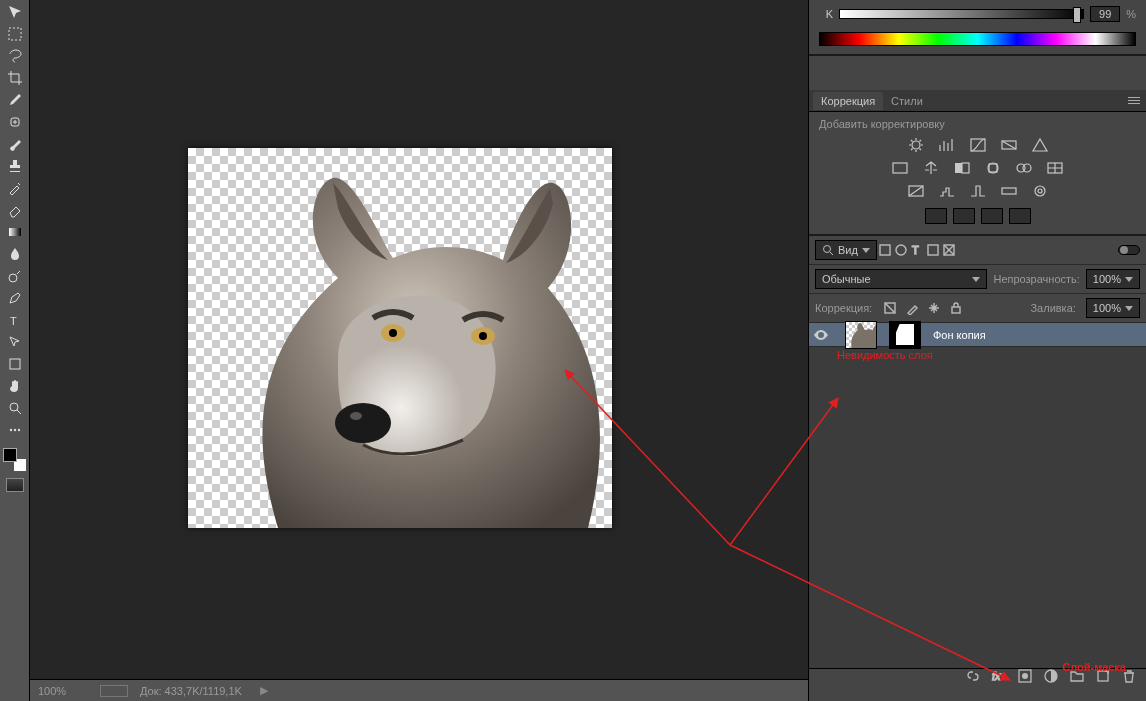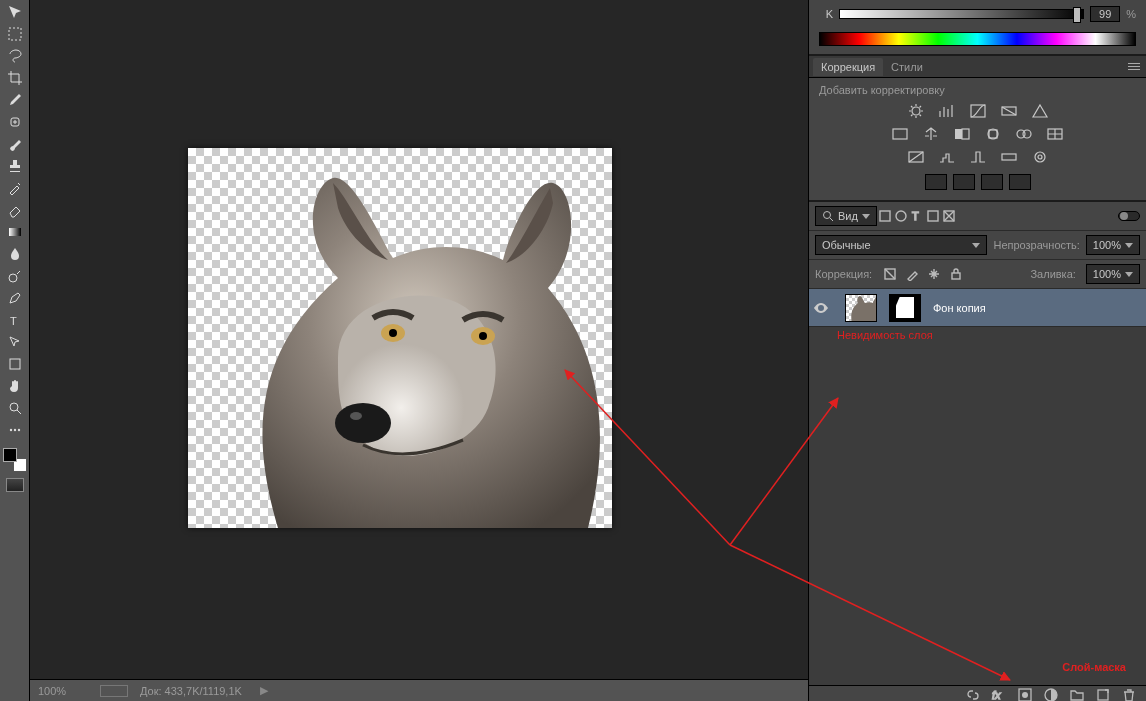--- a/index.html
+++ b/index.html
@@ -32,21 +32,21 @@
     background-size:16px 16px;background-position:0 0,8px 8px;background-color:#fff;}
   .wolf{position:absolute;inset:0;overflow:hidden;}
   
   .status{position:absolute;left:30px;right:338px;bottom:0;height:22px;background:var(--bg-light);border-top:1px solid #000;display:flex;align-items:center;gap:12px;padding:0 8px;color:var(--text-dim);}
   .status .zoom{width:50px;}
   .status .tri{color:#888;margin-left:6px;}
   
   .panels{position:absolute;right:0;top:0;width:338px;height:100%;background:var(--bg-med);border-left:1px solid #000;display:flex;flex-direction:column;}
   .gap{height:2px;background:#1b1b1b;}
   .panel{background:var(--bg-med);}
-  .panel .tabs{display:flex;align-items:center;background:#383838;border-bottom:1px solid #000;height:22px;padding-left:4px;}
+  .panel .tabs{display:flex;align-items:center;background:#383838;border-bottom:1px solid #000;height:22px;padding-left:4px;margin-top:34px;}
   .tab{padding:3px 8px;color:var(--text-dim);cursor:pointer;border-radius:2px 2px 0 0;}
   .tab.active{background:var(--bg-med);color:var(--text);}
   .panel .burger{margin-left:auto;margin-right:6px;display:flex;flex-direction:column;gap:2px;cursor:pointer;}
   .burger span{display:block;width:12px;height:1px;background:#aaa;}
   
   .color-body{padding:6px 10px 8px;}
   .k-row{display:flex;align-items:center;gap:6px;}
   .k-row .lab{width:14px;text-align:right;color:var(--text);}
   .k-row .track{flex:1;height:10px;background:linear-gradient(to right,#fff,#000);position:relative;border:1px solid #000;}
   .k-row .knob{position:absolute;right:2px;top:-3px;width:8px;height:16px;background:#bcbcbc;border:1px solid #000;}
@@ -67,35 +67,35 @@
   .dd .caret{border-left:4px solid transparent;border-right:4px solid transparent;border-top:5px solid #aaa;}
   .mini-ico{width:16px;height:16px;display:flex;align-items:center;justify-content:center;color:#bbb;cursor:pointer;}
   .mini-ico svg{width:14px;height:14px;fill:none;stroke:#bbb;stroke-width:1.4;}
   .row2{display:flex;align-items:center;gap:6px;padding:4px 6px;border-bottom:1px solid #2a2a2a;}
   .row2 .blend{flex:1;justify-content:center;}
   .row2 .lab{color:var(--text-dim);}
   .lock-row{display:flex;align-items:center;gap:6px;padding:4px 6px;border-bottom:1px solid #2a2a2a;}
   .lock-row .lab{color:var(--text-dim);margin-right:4px;}
   .lock-row .spacer{flex:1;}
   .layer-list{background:#3c3c3c;}
-  .layer{display:flex;align-items:center;height:38px;border-bottom:1px solid #2a2a2a;gap:12px;padding-right:8px;}
+  .layer{display:flex;align-items:center;height:24px;border-bottom:1px solid #2a2a2a;gap:12px;padding-right:8px;}
   .layer.sel{background:var(--select);color:#fff;}
   .vis{width:24px;display:flex;align-items:center;justify-content:center;cursor:pointer;}
   .vis svg{width:16px;height:12px;fill:#ccc;}
   .thumb{width:32px;height:28px;border:1px solid #000;background:#888;position:relative;overflow:hidden;}
   .thumb.checker-sm{background-image:
     linear-gradient(45deg,#ccc 25%,transparent 25%,transparent 75%,#ccc 75%),
     linear-gradient(45deg,#ccc 25%,transparent 25%,transparent 75%,#ccc 75%);
     background-size:6px 6px;background-position:0 0,3px 3px;background-color:#fff;}
   .mask-thumb{width:32px;height:28px;border:1px solid #000;background:#000;display:flex;align-items:center;justify-content:center;}
   .mask-thumb .shape{width:60%;height:80%;background:#fff;clip-path:polygon(20% 0,100% 0,100% 100%,0 100%,0 40%);}
   .layer .name{flex:1;}
   .layer .lock{color:#bbb;}
   .anno{color:#e02020;font-size:11px;padding:2px 6px 2px 28px;}
-  .layers-foot{height:16px;background:var(--bg-med);border-top:1px solid #000;display:flex;align-items:flex-start;justify-content:flex-end;gap:8px;padding:0 8px;margin-top:auto;}
+  .layers-foot{height:26px;background:var(--bg-med);border-top:1px solid #000;display:flex;align-items:flex-end;justify-content:flex-end;gap:8px;padding:16px 8px;margin-top:auto;}
   .fico{width:18px;height:18px;display:flex;align-items:center;justify-content:center;cursor:pointer;}
   .fico svg{width:16px;height:16px;fill:none;stroke:#bbb;stroke-width:1.3;}
   .anno2{position:absolute;right:20px;bottom:28px;color:#e02020;font-weight:bold;}
   
   .overlay{position:absolute;inset:0;pointer-events:none;}
 </style>
 </head>
 <body>
 
 <div class="toolbar">

